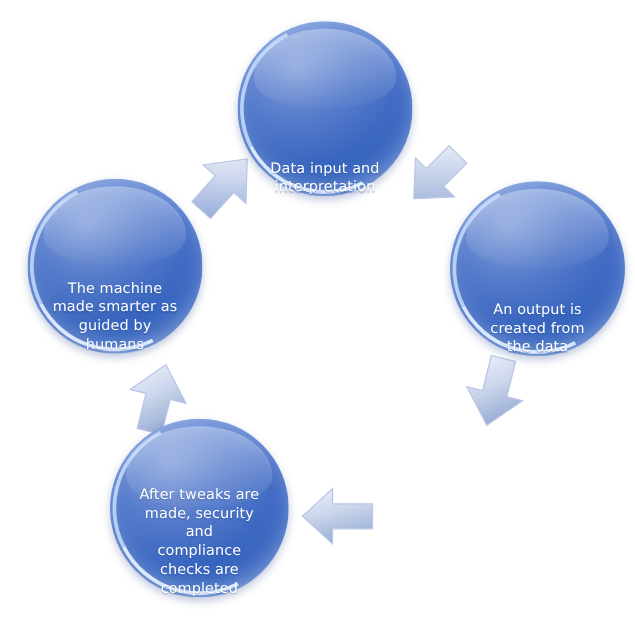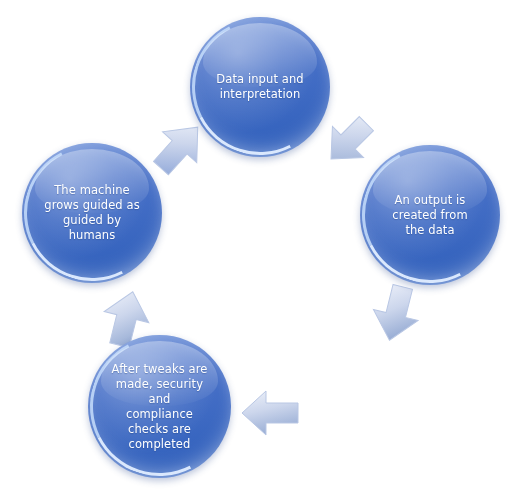--- a/index.html
+++ b/index.html
@@ -18,21 +18,21 @@
     background: #ffffff;
     overflow: hidden;
   }
 
   
   .node {
     position: absolute;
     border-radius: 50%;
     box-sizing: border-box;
     display: flex;
-    align-items: center;
+    align-items: flex-end;
     justify-content: center;
     
     background:
       radial-gradient(circle at 34% 26%, rgba(255,255,255,0.30) 0%, rgba(255,255,255,0.10) 32%, rgba(255,255,255,0) 58%),
       linear-gradient(170deg, #5b83d4 0%, #4a72c9 30%, #3d69c2 62%, #3362bd 86%, #3a6ac4 100%);
     box-shadow:
       0 3px 7px rgba(40,70,140,0.30),
       inset 0 -14px 22px -12px rgba(255,255,255,0.55),
       inset 0 10px 18px -10px rgba(255,255,255,0.35);
   }
@@ -188,18 +188,18 @@
     <div class="node-label">After tweaks are
 made, security
 and
 compliance
 checks are
 completed</div>
   </div>
 
   <div class="node" id="node-4">
     <div class="node-label">The machine
-grows guided as
+made smarter as
 guided by
 humans</div>
   </div>
 
 </div>
 
 </body></html>

